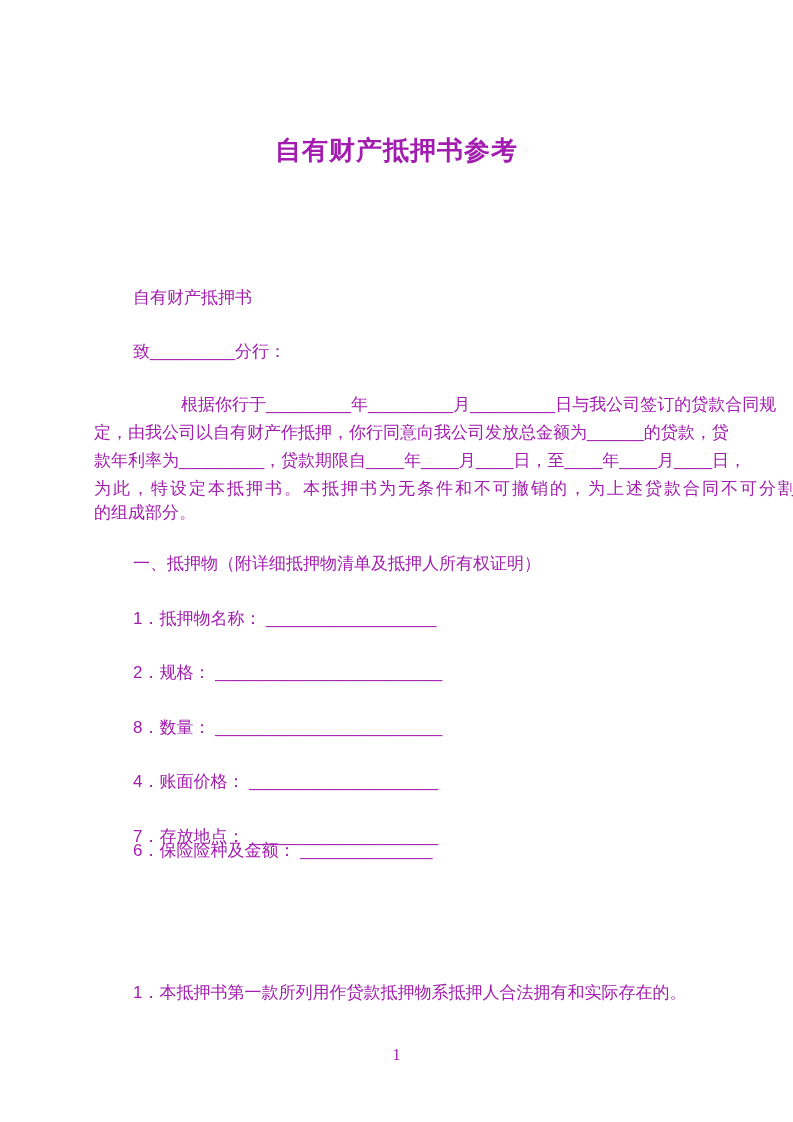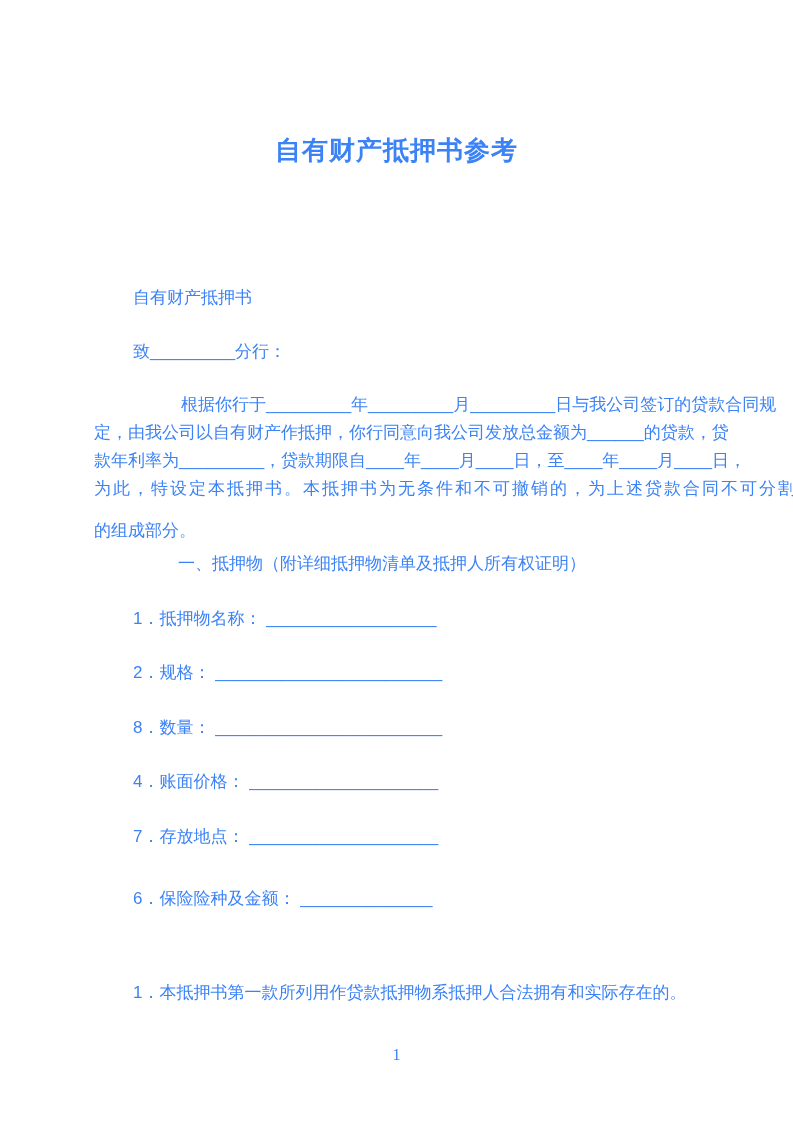--- a/index.html
+++ b/index.html
@@ -3,46 +3,46 @@
 <meta charset="utf-8">
 <style>
   html,body { margin:0; padding:0; background:#ffffff; }
   .page {
     position:relative;
     width:793px; height:1122px;
     background:#ffffff;
     overflow:hidden;
     font-family:"Liberation Sans", sans-serif;
     font-size:17px;
-    color:#3b82f6;
+    color:#a21caf;
   }
   .abs { position:absolute; white-space:pre; line-height:1.25; }
   .title {
     top:134px; left:0; width:793px;
     text-align:center;
     font-size:26px;
     font-weight:700;
     letter-spacing:1px;
   }
   .indent { left:133px; }
   .flush  { left:94px;  }
   .subtitle   { top:287px; }
   .salutation { top:341px; }
   .intro-0 { top:394px;margin-left:48px; }
   .intro-1 { top:422px; }
   .intro-2 { top:450px; }
   .intro-3 { top:478px; letter-spacing:2px; }
-  .intro-4 { top:520px; }
-  .sec1-heading { top:553px;margin-left:45px; }
+  .intro-4 { top:502px; }
+  .sec1-heading { top:553px; }
   .item1-0 { top:608px; }
   .item1-1 { top:662px; }
   .item1-2 { top:717px; }
   .item1-3 { top:771px; }
   .item1-4 { top:826px; }
-  .item1-5 { top:888px; }
+  .item1-5 { top:840px; }
   .sec2-heading { top:927px; }
   .item2-0 { top:982px; }
   .page-number {
     top:1045px; left:0; width:793px;
     text-align:center;
     font-family:"Liberation Serif", serif;
     font-size:16px;
   }
 </style>
 </head>

